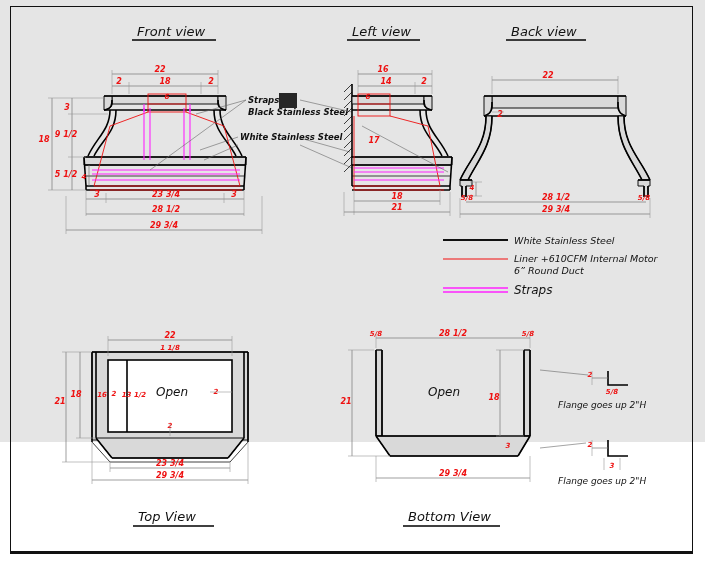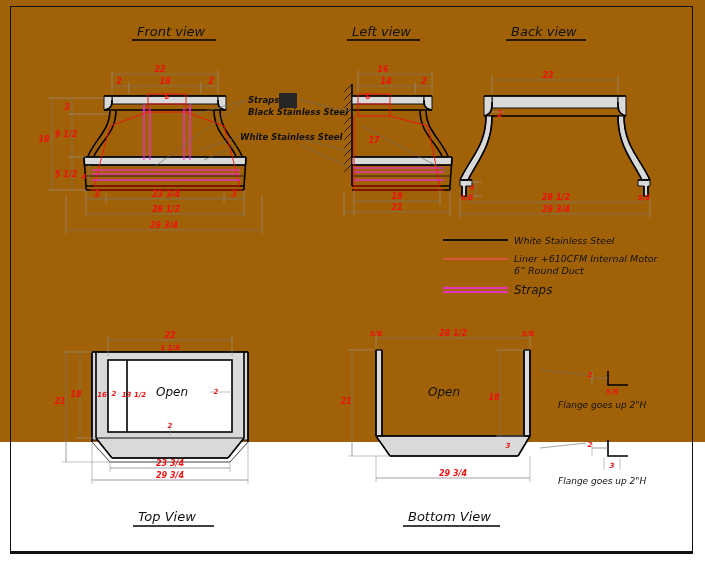--- a/index.html
+++ b/index.html
@@ -1,20 +1,20 @@
 <!DOCTYPE html>
 <html><head>
 <meta charset="utf-8">
 <style>
   html,body{margin:0;padding:0;background:#ffffff;}
   body{
     width:705px;height:574px;overflow:hidden;position:relative;
     font-family:"DejaVu Sans",sans-serif;
   }
-  #sheet{position:absolute;left:0;top:0;width:705px;height:442px;background:#a16207;}
+  #sheet{position:absolute;left:0;top:0;width:705px;height:442px;background:#e5e5e5;}
   .frame{
     position:absolute;left:10px;top:6px;width:683px;height:548px;
     border:1px solid #111;border-bottom:3px solid #111;box-sizing:border-box;
   }
   svg#dwg{position:absolute;left:0;top:0;width:705px;height:574px;}
 
   
   .vt{ font-family:"DejaVu Sans",sans-serif; font-style:italic; font-size:13px; fill:#111; }
   .dim{ font-family:"DejaVu Sans",sans-serif; font-style:italic; font-weight:bold; font-size:8px; fill:#ee1111; }
   .dim-s{ font-family:"DejaVu Sans",sans-serif; font-style:italic; font-weight:bold; font-size:7px; fill:#ee1111; }

